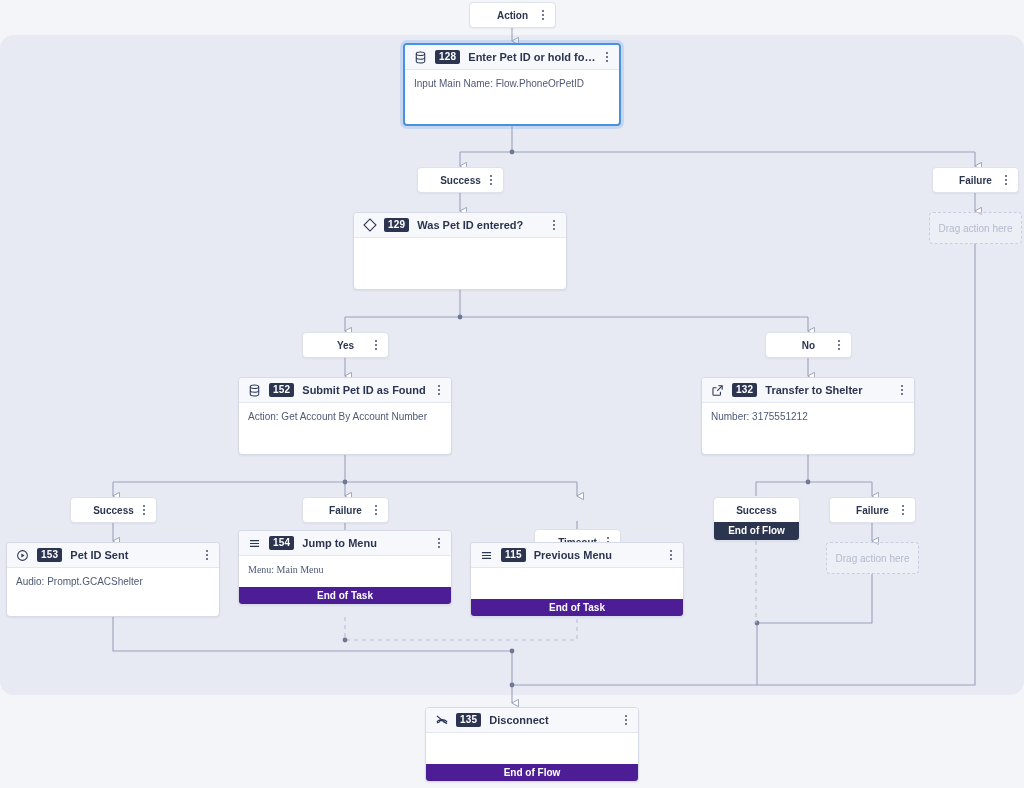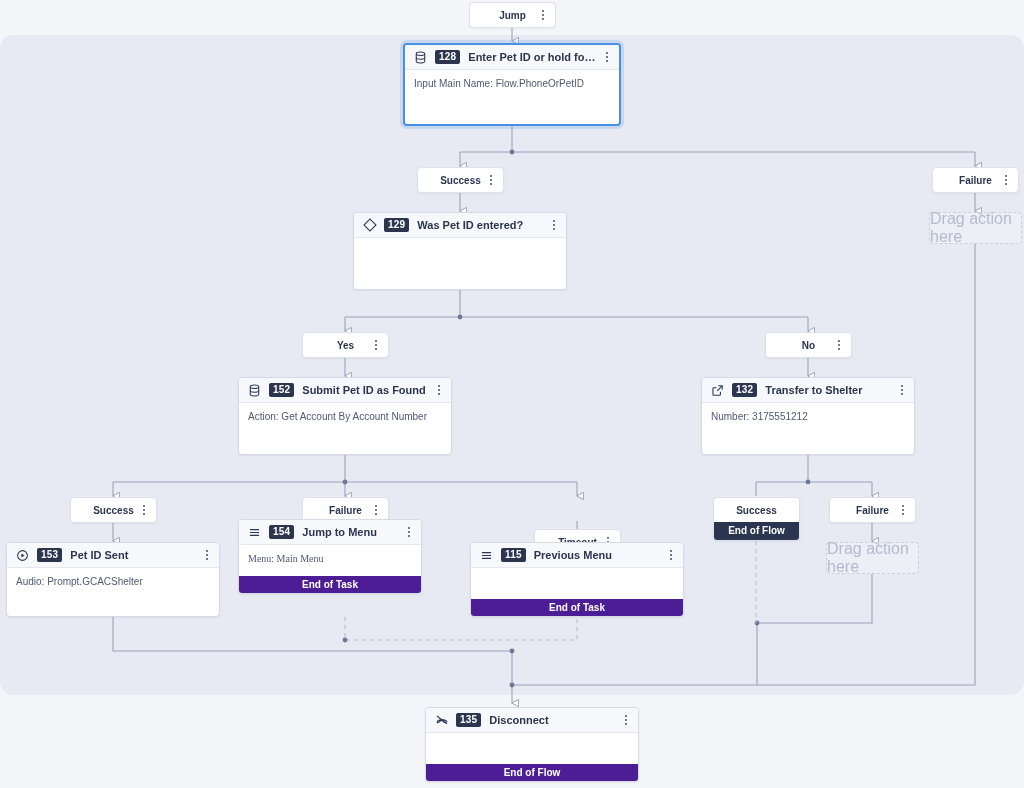--- a/index.html
+++ b/index.html
@@ -144,21 +144,21 @@
   }
   
   .drop {
     position: absolute;
     border: 1px dashed #c9cfe0;
     border-radius: 4px;
     background: rgba(255,255,255,.28);
     display: flex;
     align-items: center;
     justify-content: center;
-    font-size: 16px;
+    font-size: 10px;
     color: #b4bace;
   }
 </style>
 </head>
 <body>
 
 <div id="root">
 
   <div id="canvas-panel"></div>
 
@@ -228,21 +228,21 @@
 
     <g fill="none" stroke="#b9c0d2" stroke-width="1.1" stroke-dasharray="4 4">
       <path d="M345,617 L345,640 L577,640 L577,617"></path>
       <path d="M756,541 L756,623"></path>
       <circle cx="345" cy="640" r="2.4" fill="#6e7895" stroke="none" stroke-dasharray="0"></circle>
     </g>
   </svg>
 
   <div class="pill" style="left:469px; top:2px; width:87px;">
     <div class="pill-row">
-      <span class="pill-label">Jump</span>
+      <span class="pill-label">Action</span>
       <span class="kebab">
           <i></i>
           <i></i>
           <i></i>
         </span>
     </div>
   </div>
 
   <div class="node selected" style="left:403px; top:43px; width:218px; height:83px;">
     <div class="node-head">
@@ -436,21 +436,21 @@
       <span class="node-title">Pet ID Sent</span>
       <span class="kebab">
           <i></i>
           <i></i>
           <i></i>
         </span>
     </div>
     <div class="node-body">Audio: Prompt.GCACShelter</div>
   </div>
 
-  <div class="node" style="left:238px; top:519px; width:184px; height:75px;">
+  <div class="node" style="left:238px; top:530px; width:214px; height:75px;">
     <div class="node-head">
       <span class="glyph">
         <svg width="13" height="13" viewBox="0 0 16 16" fill="none" stroke="currentColor" stroke-width="1.4">
           <path d="M2.4,4.4 H13.6"></path>
             <path d="M2.4,8 H13.6"></path>
             <path d="M2.4,11.6 H13.6"></path>
         </svg>
       </span>
       <span class="badge">154</span>
       <span class="node-title">Jump to Menu</span>

